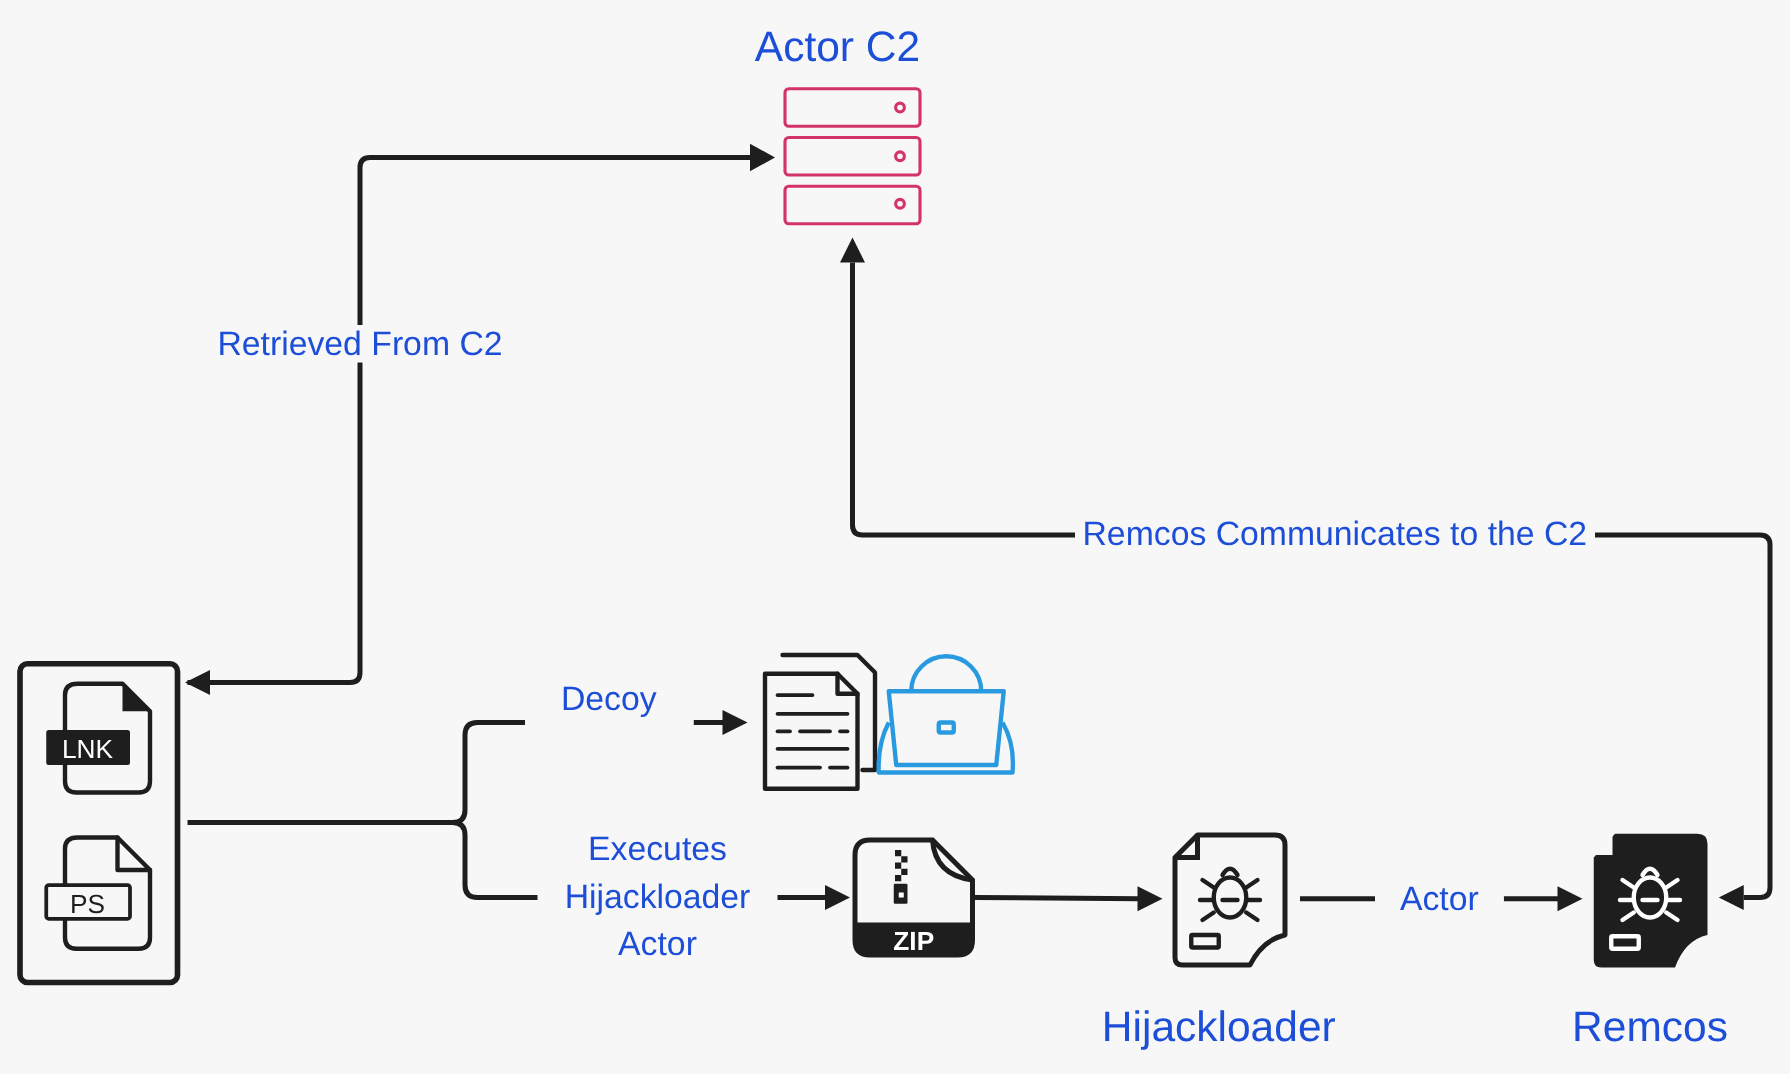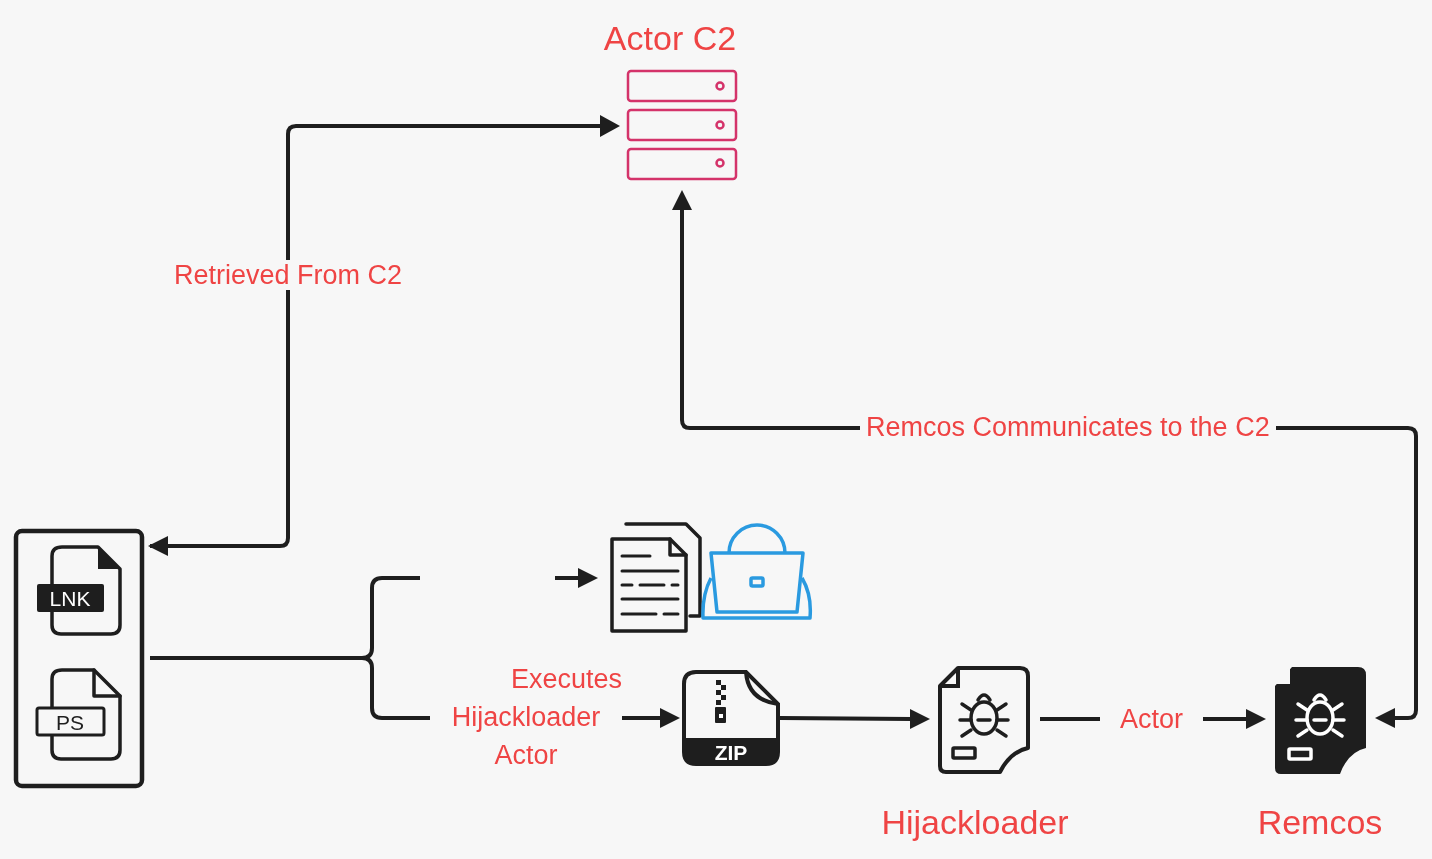--- a/index.html
+++ b/index.html
@@ -1,18 +1,18 @@
 <!DOCTYPE html>
 <html><head>
 <meta charset="utf-8">
 <style>
   html,body{margin:0;padding:0;background:#f7f7f7;}
   body{width:1432px;height:859px;position:relative;overflow:hidden;font-family:"Liberation Sans","DejaVu Sans",sans-serif;color:#1a1a1a;}
   svg#diagram{position:absolute;left:0;top:0;width:1432px;height:859px;}
-  .lbl{position:absolute;text-align:center;font-size:27px;line-height:38px;color:#ef4444;background:#f7f7f7;white-space:nowrap;}
+  .lbl{position:absolute;text-align:center;font-size:27px;line-height:38px;color:#1d4ed8;background:#f7f7f7;white-space:nowrap;}
   .title{font-size:34px;line-height:40px;}
   .edge{fill:none;stroke:#1e1e1e;stroke-width:4;stroke-linejoin:round;}
   .ico{fill:none;stroke:#1e1e1e;stroke-width:3.5;stroke-linejoin:round;stroke-linecap:round;}
 </style>
 </head>
 <body>
 
 <svg id="diagram" viewBox="0 0 1432 859">
   <defs>
     <marker id="arr" markerWidth="8" markerHeight="8" refX="6" refY="4" orient="auto" markerUnits="userSpaceOnUse">
@@ -137,24 +137,25 @@
 
 <div class="lbl title" style="left:590px;top:18px;width:160px;background:none;">Actor C2</div>
 
 <div style="position:absolute;left:10px;top:256px;width:556px;">
   <div class="lbl" style="position:relative;display:block;background:none;"><span style="background:#f7f7f7;padding:0 4px;">Retrieved From C2</span></div>
 </div>
 
 <div class="lbl" style="left:860px;top:408px;padding:0 6px;">Remcos Communicates to the C2</div>
 
 <div style="position:absolute;left:420px;top:540px;width:134px;">
+  <div class="lbl" style="position:relative;display:block;background:none;">Decoy</div>
 </div>
 
 <div style="position:absolute;left:430px;top:660px;width:192px;">
-  <div class="lbl" style="position:relative;display:block;background:none;text-align:right;">Executes</div>
+  <div class="lbl" style="position:relative;display:block;background:none;">Executes</div>
   <div class="lbl" style="position:relative;display:block;background:none;">Hijackloader</div>
   <div class="lbl" style="position:relative;display:block;background:none;">Actor</div>
 </div>
 
 <div class="lbl" style="left:1100px;top:700px;width:103px;">Actor</div>
 
 <div class="lbl title" style="left:860px;top:802px;width:230px;background:none;">Hijackloader</div>
 <div class="lbl title" style="left:1230px;top:802px;width:180px;background:none;text-align:center;">Remcos</div>
 
 </body></html>

